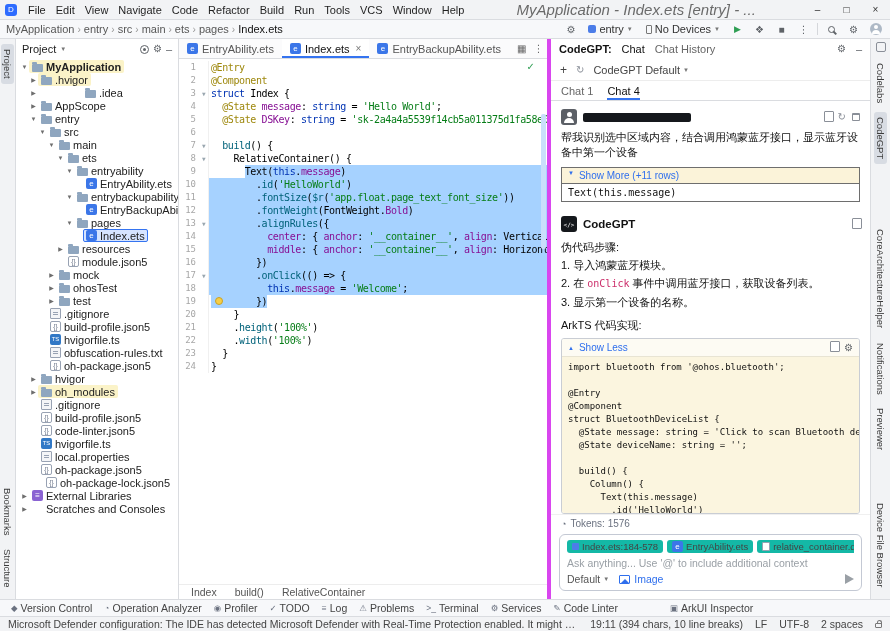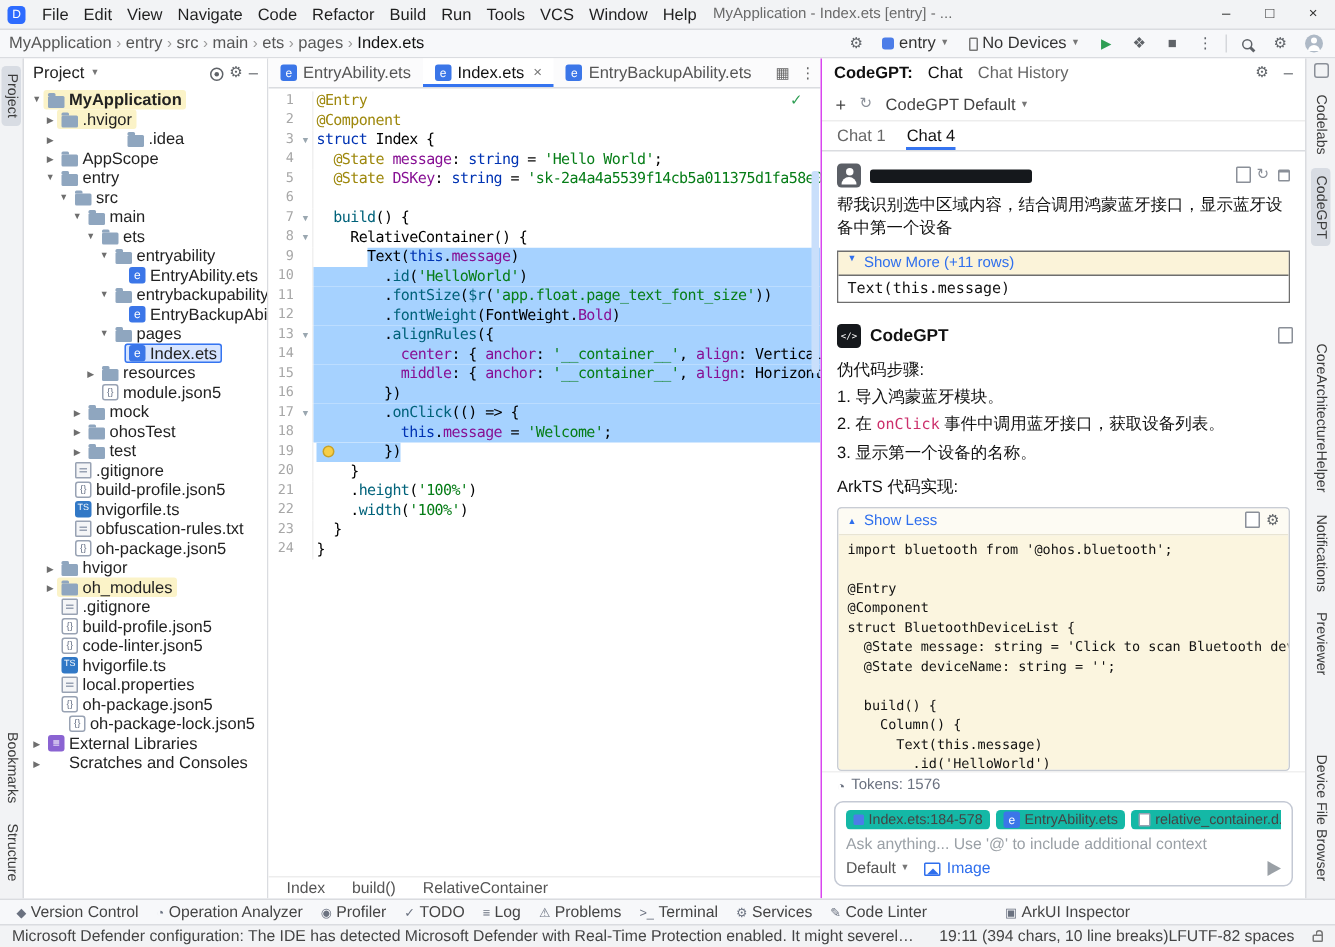--- a/index.html
+++ b/index.html
@@ -7,21 +7,21 @@
   .app{ width:890px; height:631px; display:flex; flex-direction:column; overflow:hidden;
         font-family:"Liberation Sans",sans-serif; background:#fff; color:#1f1f1f; position:relative; }
 
   
   .titlebar{ height:20px; flex:none; display:flex; align-items:center; gap:6px;
              background:#F2F3F5; border-bottom:1px solid #DADCE0; padding-left:5px; font-size:11px; }
   .app-logo{ width:12px; height:12px; border-radius:3px; background:#2D6BFF; color:#fff; font-size:8px;
              display:flex; align-items:center; justify-content:center; flex:none; }
   .menus{ display:flex; }
   .menu-item{ padding:0 5px; color:#1f1f1f; white-space:nowrap; }
-  .tb-title{ flex:1; text-align:left; color:#6a6a6a; font-size:10px; white-space:nowrap; overflow:hidden; }
+  .tb-title{ flex:1; text-align:center; color:#6a6a6a; font-size:15px; white-space:nowrap; overflow:hidden;font-style:italic; }
   .win-ctrls{ display:flex; flex:none; }
   .wc{ width:29px; height:19px; display:flex; align-items:center; justify-content:center; font-size:10px; color:#333; }
 
   
   .toolbar2{ height:19px; flex:none; display:flex; align-items:center; background:#F7F8FA;
              border-bottom:1px solid #DADCE0; padding:0 6px; font-size:11px; }
   .crumbs{ display:flex; align-items:center; gap:3px; color:#575757; overflow:hidden; white-space:nowrap; }
   .crumb-sep{ color:#9a9a9a; font-size:10px; }
   .crumb.last{ color:#111; }
   .t2-right{ margin-left:auto; display:flex; align-items:center; gap:5px; flex:none; }
@@ -104,21 +104,21 @@
   .sg-t{ color:#000; } .sg-f{ color:#00627A; } .sg-p{ color:#871094; }
   .bulb{ position:absolute; left:36px; top:2px; width:8px; height:8px; border-radius:50%;
          background:#F7CE46; border:1px solid #C9A227; }
   .inspections{ position:absolute; top:2px; right:12px; color:#2E9E53; font-size:10px; }
   .scroll-track{ position:absolute; top:0; bottom:0; right:0; width:8px; }
   .scroll-mark{ position:absolute; top:55px; right:1px; width:5px; height:135px; background:#C9DFFB; border-radius:2px; }
   .crumbs2{ height:15px; flex:none; display:flex; align-items:center; gap:18px; padding:0 12px;
             font-size:10.5px; color:#555; border-top:1px solid #EDEDED; }
 
   
-  .gpt{ width:323px; flex:none; border-left:1px solid #d946ef; display:flex; flex-direction:column; background:#fff; }
+  .gpt{ width:323px; flex:none; border-left:4px solid #d946ef; display:flex; flex-direction:column; background:#fff; }
   .gpt-head{ height:20px; flex:none; display:flex; align-items:center; gap:10px; padding:0 8px; font-size:11px; }
   .gpt-title{ font-weight:bold; color:#111; }
   .gpt-tab{ color:#666; } .gpt-tab.active{ color:#111; }
   .gh-sp{ flex:1; }
   .gpt-tb{ height:22px; flex:none; display:flex; align-items:center; gap:9px; padding:0 9px;
            border-bottom:1px solid #EDEDED; font-size:11px; color:#444; }
   .gpt-plus{ font-size:12px; color:#444; }
   .profile{ display:flex; align-items:center; gap:3px; }
   .profile .caret{ font-size:6px; color:#777; }
   .chat-tabs{ height:20px; flex:none; display:flex; align-items:stretch; gap:14px; padding:0 10px;
@@ -850,21 +850,21 @@
         <span>Code Linter</span>
       </span>
       <span class="bb-item" style="margin-left: 40px;">
         <span class="bb-glyph">▣</span>
         <span>ArkUI Inspector</span>
       </span>
     </div>
 
   <div class="sbar">
     <span class="sb-msg">Microsoft Defender configuration: The IDE has detected Microsoft Defender with Real-Time Protection enabled. It might severely de... (today 15:36)</span>
-    <span id="status-right" style="display:flex;gap:0;align-items:center;">
+    <span id="status-right" style="display:flex;gap:12px;align-items:center;">
         <span class="sb-seg">19:11 (394 chars, 10 line breaks)</span>
         <span class="sb-seg">LF</span>
         <span class="sb-seg">UTF-8</span>
         <span class="sb-seg">2 spaces</span>
       </span>
     <span class="i-lock"></span>
   </div>
 </div>
 
 </body></html>

